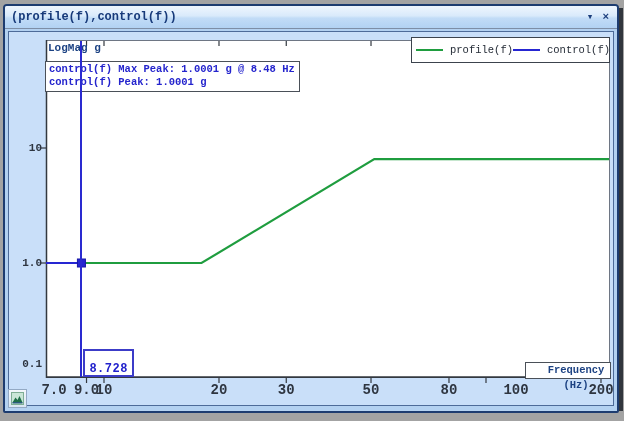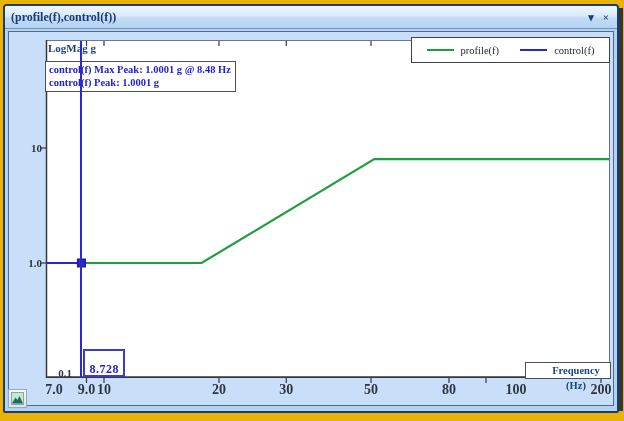--- a/index.html
+++ b/index.html
@@ -1,19 +1,19 @@
 <!DOCTYPE html>
 <html><head>
 <meta charset="utf-8">
 <style>
   * { margin:0; padding:0; box-sizing:border-box; }
   html,body { background:#ffffff; }
   #stage {
     position:relative; width:624px; height:421px; overflow:hidden;
-    background:#eab308; font-family:Liberation Serif, serif;
+    background:#a3a3a3; font-family:Liberation Mono, monospace;
   }
   .abs { position:absolute; }
   .window-frame {
     left:3px; top:4px; width:616px; height:409px;
     border:2px solid #1d3c70; border-radius:4px 4px 2px 2px;
     background:#b5d3f2;
   }
   .right-shadow { left:619px; top:8px; width:4px; height:403px; background:#31363d; }
   .titlebar {
     left:5px; top:6px; width:612px; height:23px;
@@ -119,21 +119,21 @@
       <div class="x-tick-label" style="left: 86.5206px;">9.0</div>
       <div class="x-tick-label" style="left: 104px;">10</div>
       <div class="x-tick-label" style="left: 218.993px;">20</div>
       <div class="x-tick-label" style="left: 286.26px;">30</div>
       <div class="x-tick-label" style="left: 371.007px;">50</div>
       <div class="x-tick-label" style="left: 448.98px;">80</div>
       <div class="x-tick-label" style="left: 500px; margin-left: 16px;">100</div>
       <div class="x-tick-label" style="left: 600.993px;">200</div>
       <div class="y-tick-label" style="top: 142px;">10</div>
       <div class="y-tick-label" style="top: 257px;">1.0</div>
-      <div class="y-tick-label" style="top: 367px; margin-left: 30px;">0.1</div>
+      <div class="y-tick-label" style="top: 358px;">0.1</div>
     </div>
 
   <div class="abs logmag">LogMag g</div>
 
   <div class="abs annot">
     <div>control(f) Max Peak: 1.0001 g @ 8.48 Hz</div>
     <div>control(f) Peak: 1.0001 g</div>
   </div>
 
   <div class="abs cursor-line" id="cursor-line" style="left: 80.4294px;"></div>

